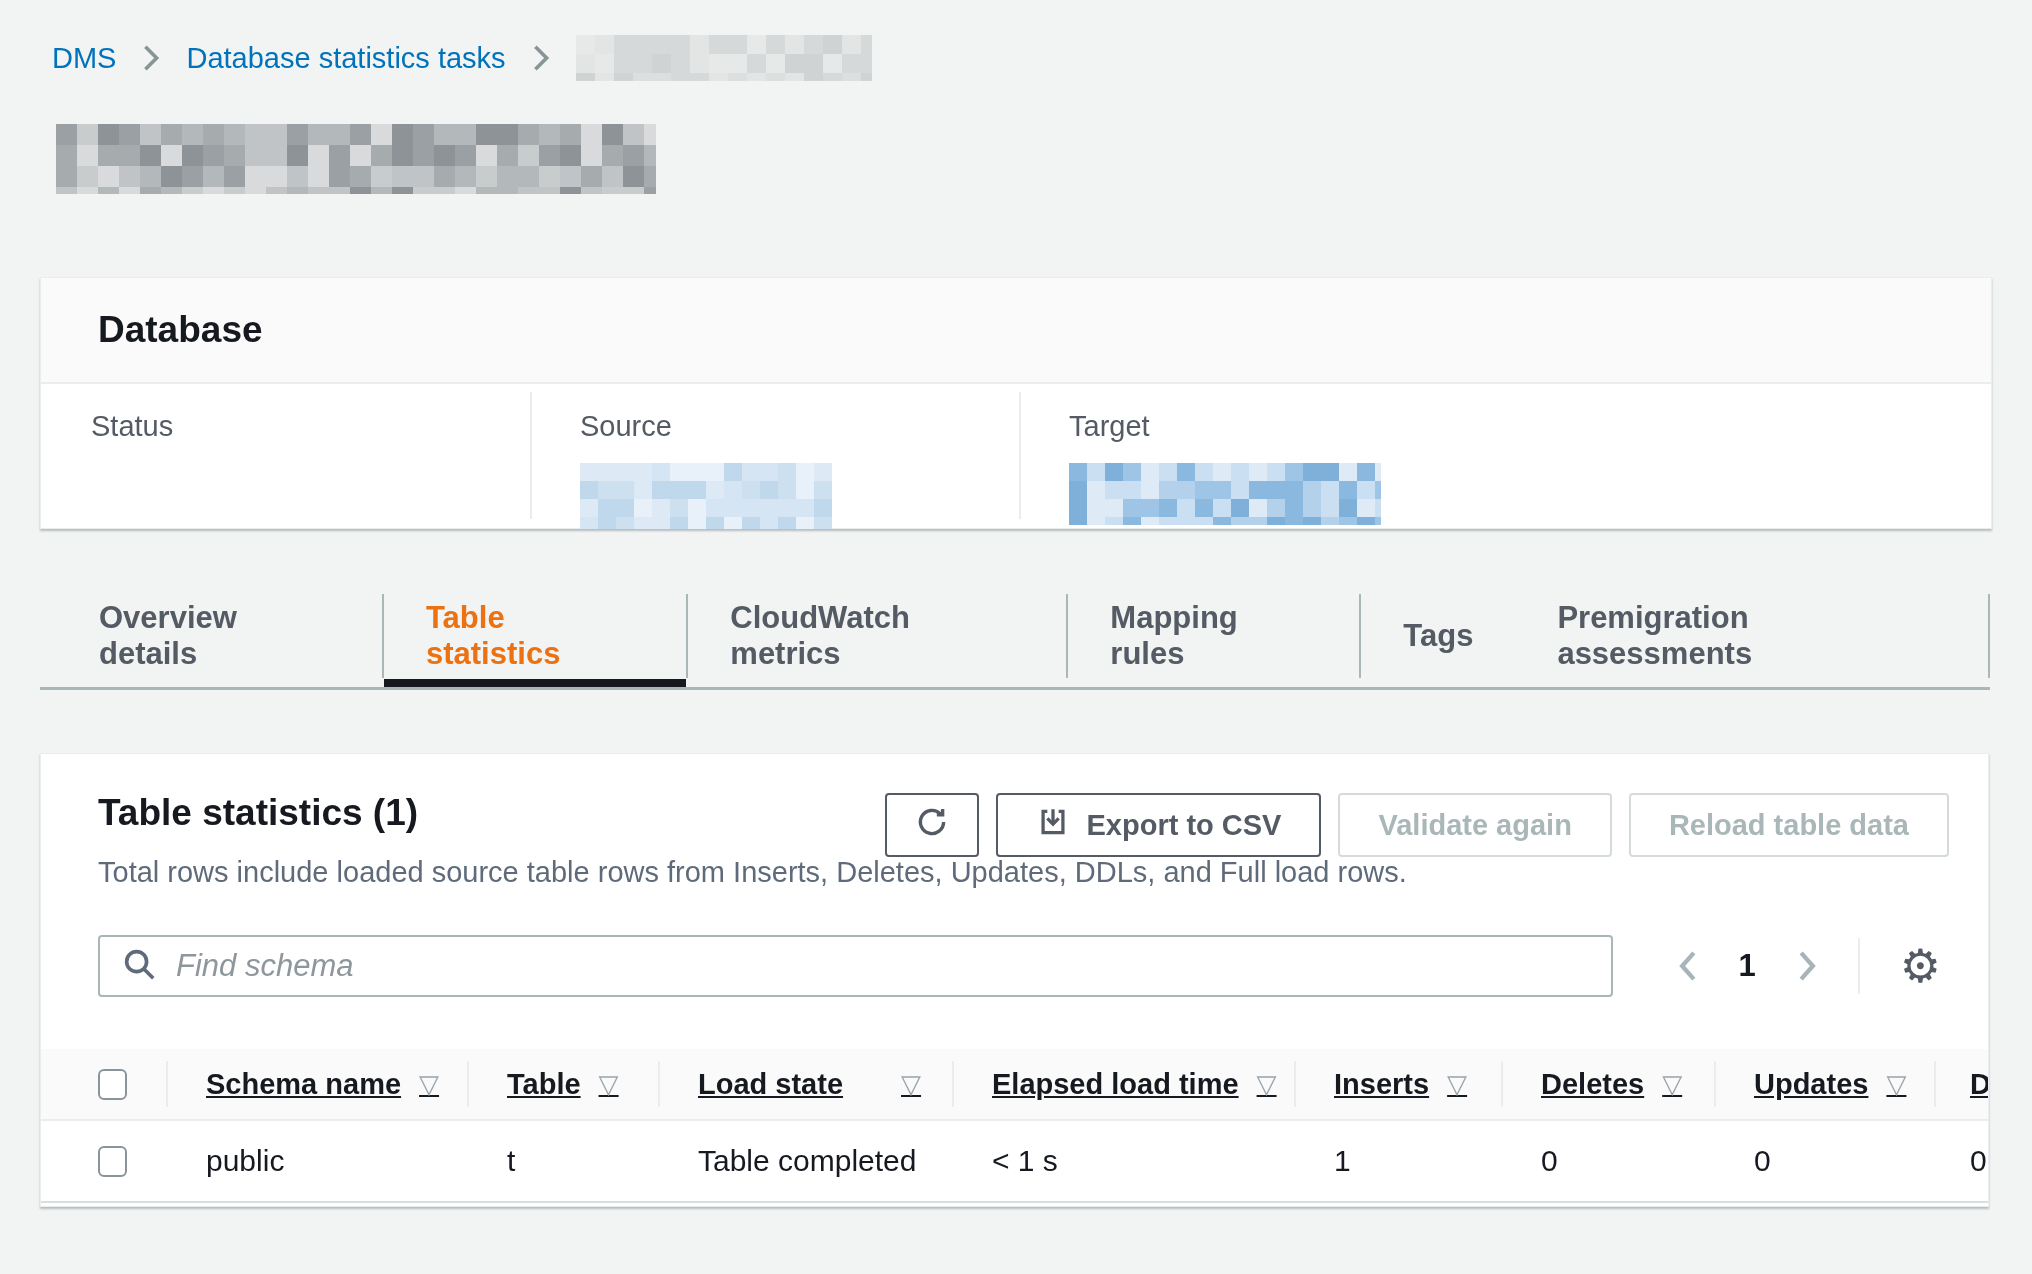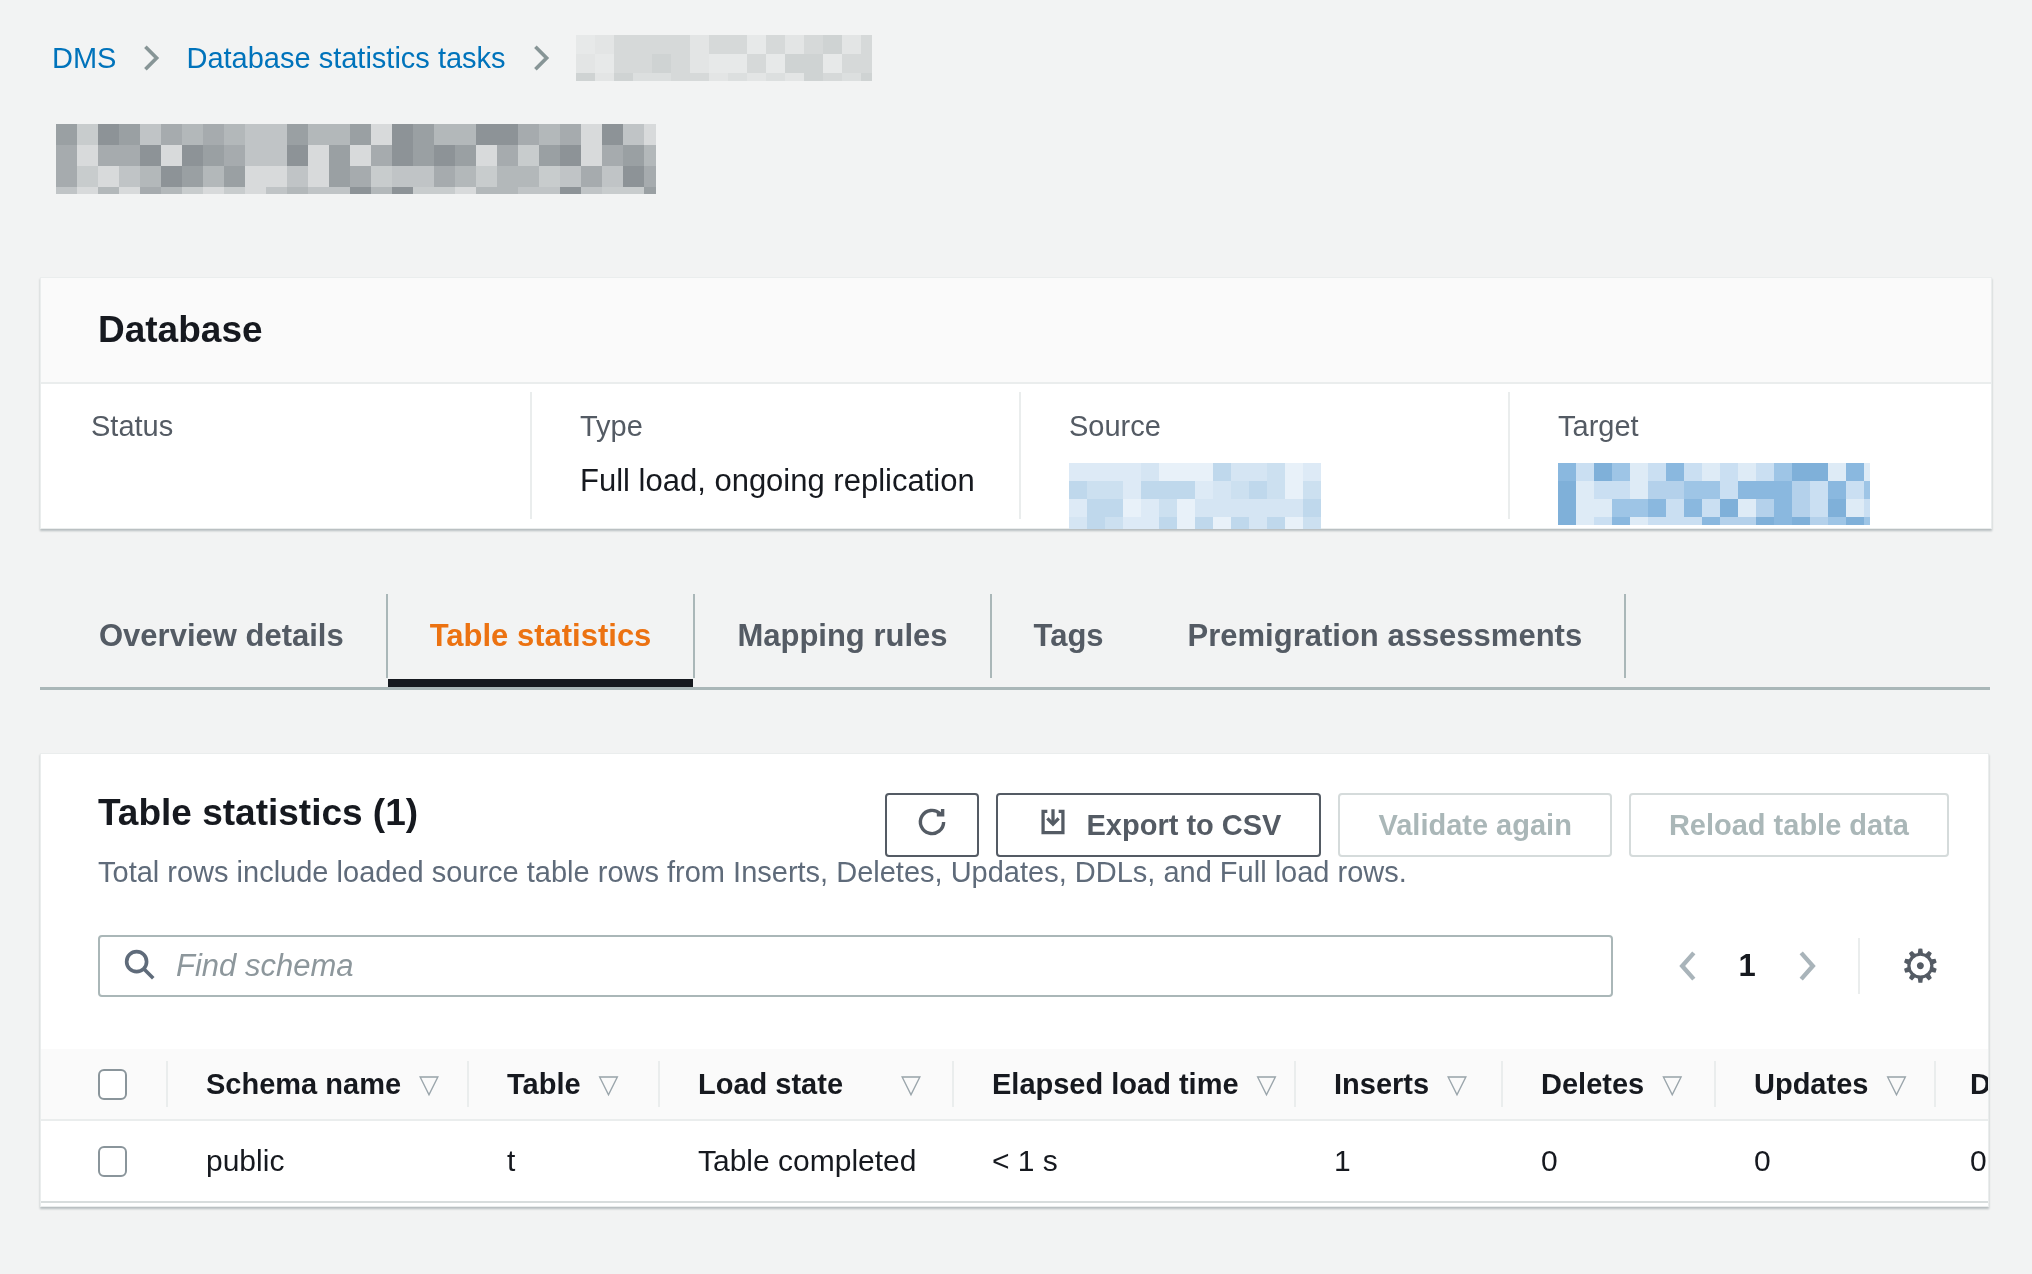--- a/index.html
+++ b/index.html
@@ -66,21 +66,21 @@
   .pg-num{font-size:31px;font-weight:bold;cursor:pointer;}
   .pg-div{width:2px;height:56px;background:#eaeded;}
   .gear{font-size:46px;color:#545b64;cursor:pointer;line-height:1;}
 
   .ttable{position:absolute;left:0;top:295px;width:2110px;}
   .trow{display:grid;grid-template-columns:125px 301px 191px 294px 342px 207px 213px 220px 217px;}
   .trow.head{height:70px;background:#fafafa;border-bottom:2px solid #eaeded;}
   .trow.data{height:80px;background:#fff;border-bottom:2px solid #d8dddd;}
   .tcell{position:relative;display:flex;align-items:center;padding-left:40px;box-sizing:border-box;
          font-size:30px;white-space:nowrap;overflow:visible;}
-  .trow.head .tcell{font-weight:bold;font-size:29px;color:#16191f;cursor:pointer;}
+  .trow.head .tcell{font-weight:bold;font-size:29px;color:#16191f;cursor:pointer;text-decoration:underline;}
   .trow.head .tcell + .tcell::before{content:'';position:absolute;left:0;top:12px;bottom:12px;width:2px;background:#eaeded;}
   .tcell.sel{padding-left:57px;}
   .tcell.ddls{padding-left:36px;}
   .sort{margin-left:18px;font-size:26px;color:#9aa5ab;font-weight:normal;}
   input[type=checkbox]{appearance:none;-webkit-appearance:none;width:29px;height:31px;margin:0;
         border:2.5px solid #8a959b;border-radius:6px;background:#fff;cursor:pointer;}
 </style>
 </head>
 <body>
 
@@ -269,24 +269,20 @@
       <span style="position: absolute; left: 567px; top: 63px; width: 21px; height: 21px; background: rgb(200, 204, 205);"></span>
       <span style="position: absolute; left: 588px; top: 63px; width: 21px; height: 21px; background: rgb(154, 160, 163);"></span>
     </span>
 
 
   <div class="card card-summary">
     <div class="hd">Database</div>
     <div class="bd">
       <div class="sum-col">
         <div class="sum-label">Status</div>
-      </div>
-      <div class="sum-col">
-        <div class="sum-label">Type</div>
-        <div class="sum-value">Full load, ongoing replication</div>
       </div>
       <div class="sum-col">
         <div class="sum-label">Source</div>
         <span class="mosaic src-redact">
             <span style="position: absolute; left: 0px; top: 0px; width: 18px; height: 18px; background: rgb(221, 234, 246);"></span>
             <span style="position: absolute; left: 18px; top: 0px; width: 18px; height: 18px; background: rgb(221, 234, 246);"></span>
             <span style="position: absolute; left: 36px; top: 0px; width: 18px; height: 18px; background: rgb(221, 234, 246);"></span>
             <span style="position: absolute; left: 54px; top: 0px; width: 18px; height: 18px; background: rgb(221, 234, 246);"></span>
             <span style="position: absolute; left: 72px; top: 0px; width: 18px; height: 18px; background: rgb(213, 229, 243);"></span>
             <span style="position: absolute; left: 90px; top: 0px; width: 18px; height: 18px; background: rgb(232, 241, 249);"></span>
@@ -424,20 +420,23 @@
 
   <div class="tabs">
     <div class="tabs-row">
       <div class="tab has-div">
           <span>Overview details</span>
         </div>
       <div class="tab has-div active">
           <span>Table statistics</span>
         </div>
       <div class="tab has-div">
+          <span>CloudWatch metrics</span>
+        </div>
+      <div class="tab has-div">
           <span>Mapping rules</span>
         </div>
       <div class="tab">
           <span>Tags</span>
         </div>
       <div class="tab has-div">
           <span>Premigration assessments</span>
         </div>
     </div>
   </div>

